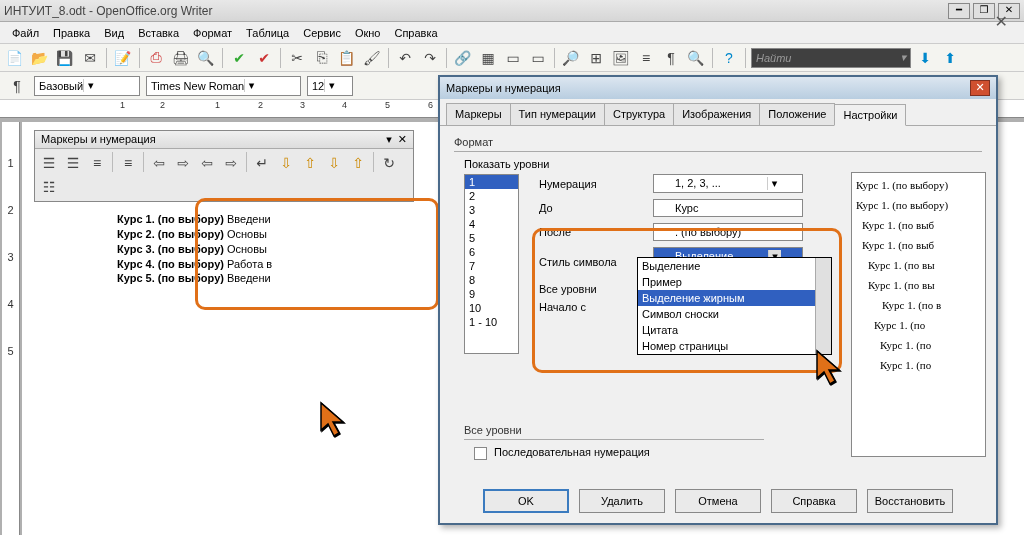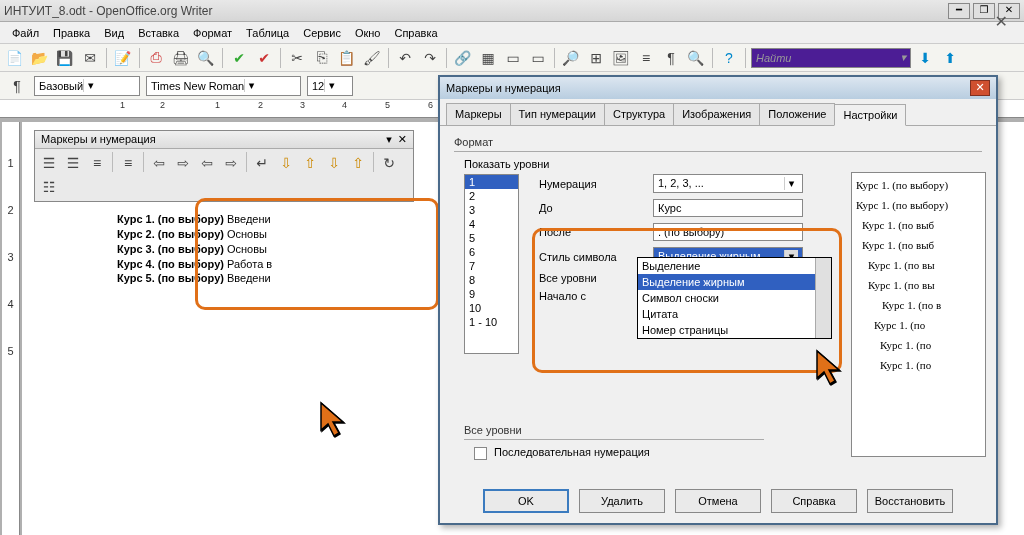--- a/index.html
+++ b/index.html
@@ -36,35 +36,35 @@
   .tab { padding:4px 8px; border:1px solid #aaa; border-bottom:none; background:#e6e6e6; font-size:11px; margin-right:-1px; position:relative; }
   .tab.active { background:#f0f0f0; border-bottom:1px solid #f0f0f0; z-index:2; top:1px; }
   .d-body { padding:10px 14px; position:relative; height:365px; }
   .fieldset-label { color:#333; font-size:11px; }
   .fieldset-line { border-top:1px solid #aaa; margin-top:3px; margin-bottom:6px; }
   .levels { border:1px solid #888; background:#fff; width:55px; height:180px; overflow:auto; font-size:11px; }
   .levels div { padding:1px 4px; }
   .levels .sel { background:#3060c0; color:#fff; }
   .form-row { display:flex; align-items:center; margin-bottom:6px; }
   .form-row label { width:114px; }
-  .form-row .input { border:1px solid #888; background:#fff; padding:2px 4px; width:150px; display:flex; }
+  .form-row .input { border:1px solid #888; background:#fff; padding:2px 21px; width:150px; display:flex; }
   .form-row .input .ar { width:14px; text-align:center; border-left:1px solid #ccc; margin-left:auto; }
   .dropdown-open { position:absolute; border:1px solid #000; background:#fff; z-index:10; width:195px; }
   .dropdown-open div { padding:2px 4px; font-size:11px; }
   .dropdown-open .sel { background:#3060c0; color:#fff; }
   .dropdown-open .scroll { position:absolute; right:0; top:0; width:16px; bottom:0; background:#e0e0e0; border-left:1px solid #aaa; }
   .preview-box { position:absolute; right:10px; top:46px; width:135px; height:285px; border:1px solid #888; background:#fff; padding:6px 4px; font-size:12px; overflow:hidden; }
   .preview-box div { white-space:nowrap; margin-bottom:8px; font-family:'Times New Roman',serif; }
   .d-buttons { position:absolute; bottom:10px; left:0; right:0; display:flex; justify-content:center; gap:10px; }
   .d-buttons button { width:86px; height:24px; border:1px solid #888; background:#eaeaea; font-size:11px; }
   .d-buttons button.primary { border:2px solid #3b7bbf; }
   .checkbox { display:inline-block; width:13px; height:13px; border:1px solid #888; background:#fff; vertical-align:middle; margin-right:4px; }
   .cursor-arrow { position:absolute; pointer-events:none; z-index:100; }
   .cursor-arrow svg { filter: drop-shadow(1px 1px 0 #000); }
-  .search-box { width:160px; height:20px; border:1px solid #888; background:#4c1d95; padding:0 4px; display:flex; align-items:center; color:#999; font-style:italic; }
+  .search-box { width:160px; height:20px; border:1px solid #888; background:#404040; padding:0 4px; display:flex; align-items:center; color:#999; font-style:italic; }
   .closebtn { position:absolute; top:10px; right:10px; font-size:16px; color:#555; }
 </style>
 </head>
 <body>
 
 <div class="titlebar">
   <span class="title">ИНТУИТ_8.odt - OpenOffice.org Writer</span>
   <div class="winbtn">━</div>
   <div class="winbtn">❐</div>
   <div class="winbtn">✕</div>
@@ -271,20 +271,21 @@
             <label>Все уровни</label>
           </div>
           <div class="form-row">
             <label>Начало с</label>
           </div>
         </div>
       </div>
 
       <div class="dropdown-open" style="left:197px; top:131px;">
         <div>Выделение</div>
+        <div>Пример</div>
         <div class="sel">Выделение жирным</div>
         <div>Символ сноски</div>
         <div>Цитата</div>
         <div>Номер страницы</div>
         <div class="scroll"></div>
       </div>
 
       <div style="margin-top:70px">
         <span class="fieldset-label">Все уровни</span>
         <div class="fieldset-line" style="width:300px"></div>

